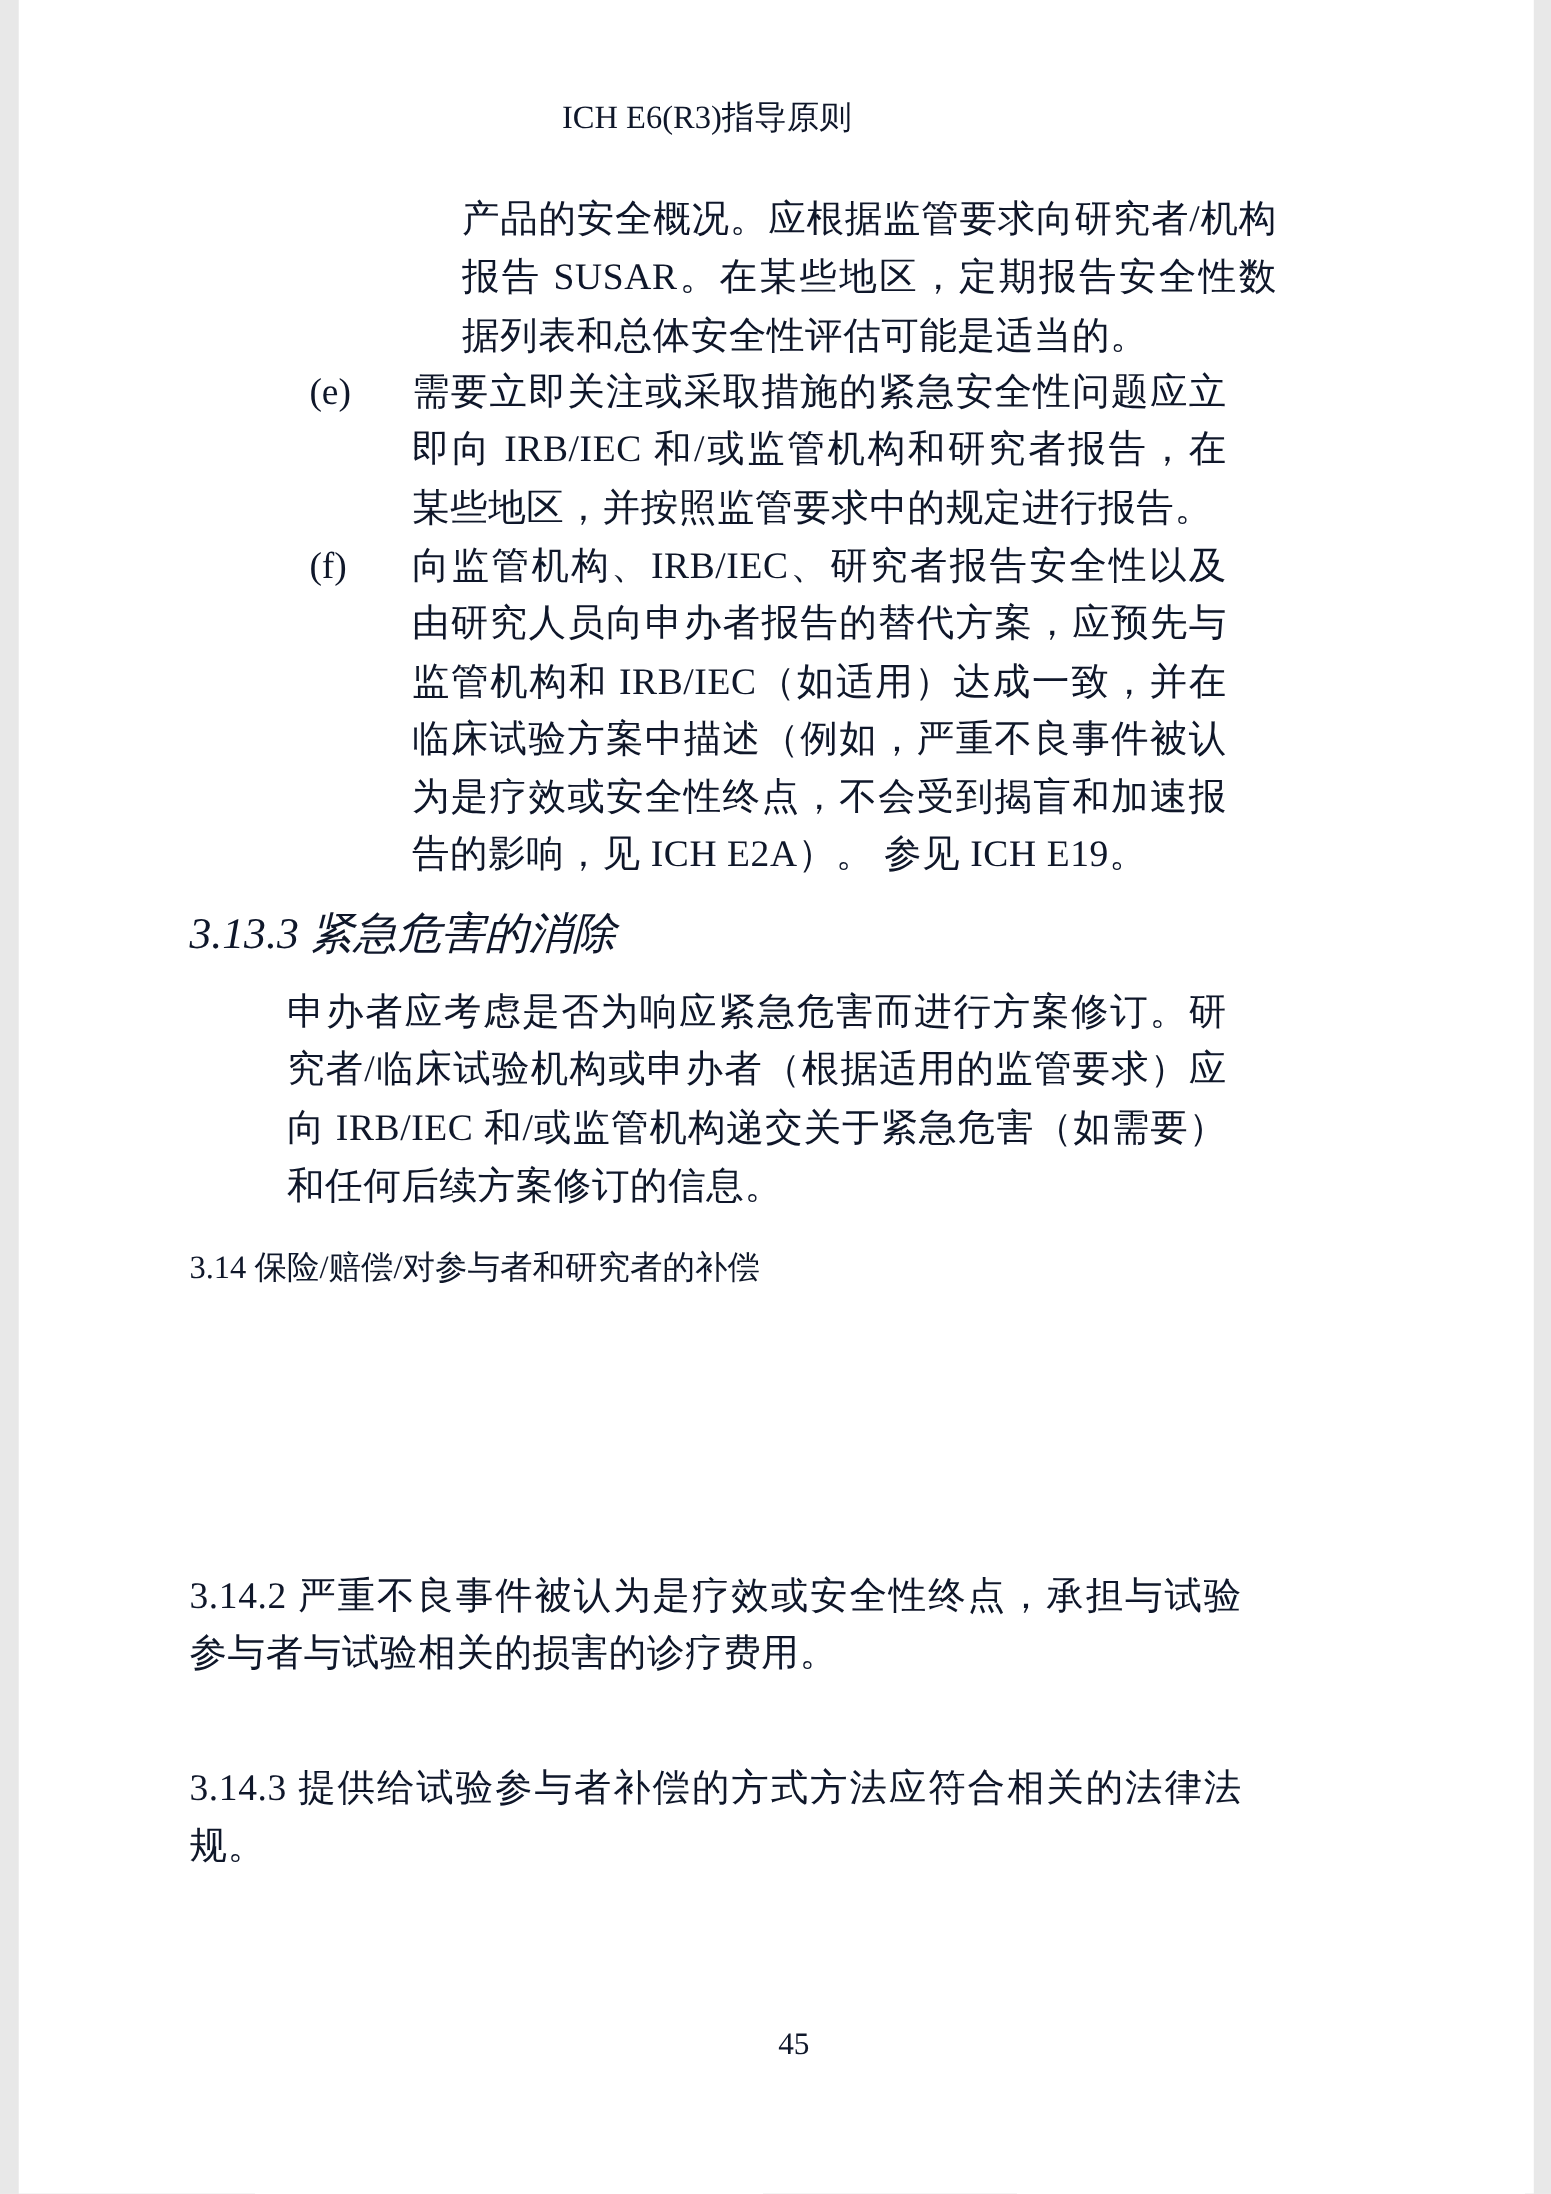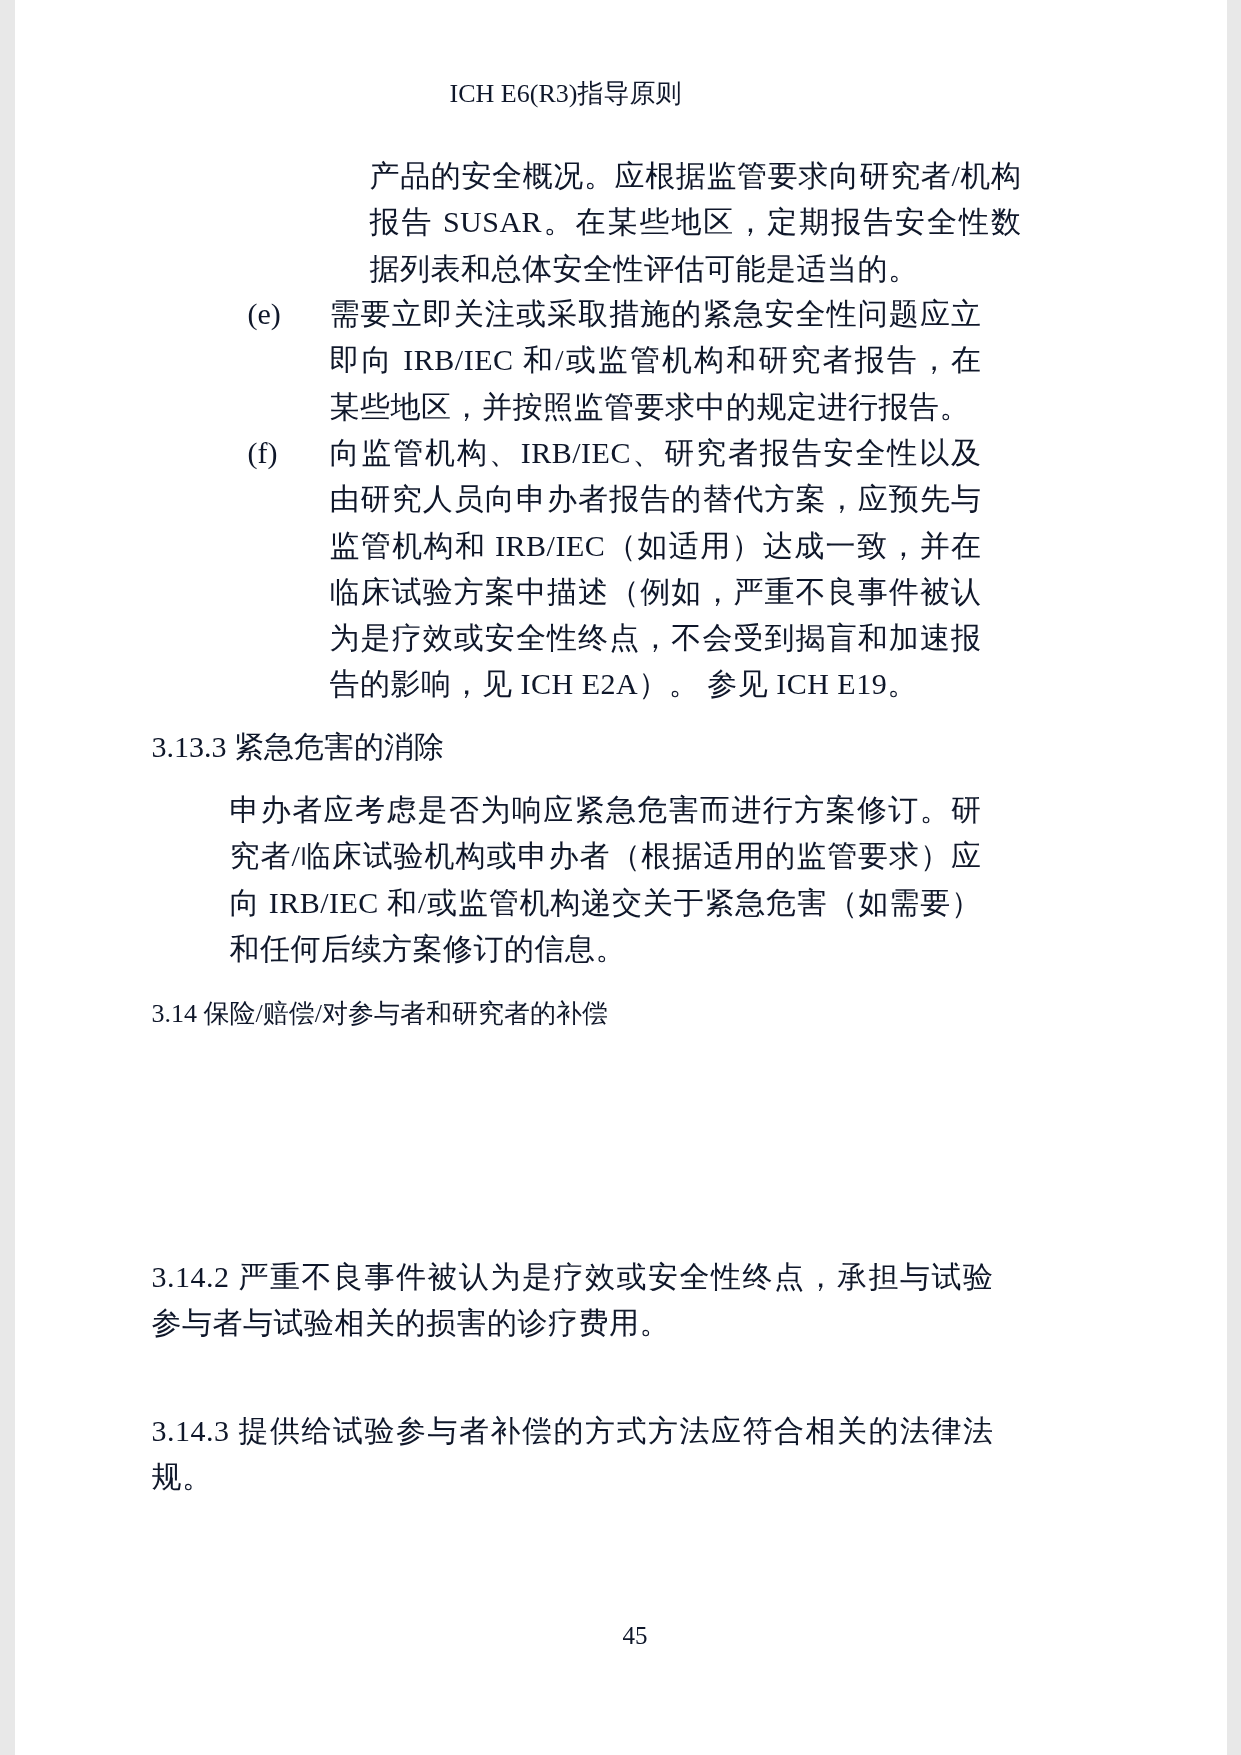--- a/index.html
+++ b/index.html
@@ -26,21 +26,21 @@
   .body-text {
     font-size: 30px;
     line-height: 46.3px;
     text-align: justify;
     letter-spacing: 0.5px;
   }
   .cont-para    { position: absolute; top: 153px;  left: 315px; width: 652px; margin-left: 40px; }
   .list-item-e  { position: absolute; top: 291px;  left: 315px; width: 652px; }
   .list-item-f  { position: absolute; top: 430px;  left: 315px; width: 652px; }
   .item-label   { position: absolute; left: -82px; top: 0; text-align: left; letter-spacing: 0; }
-  .heading-3133 { position: absolute; top: 724px;  left: 137px; width: 830px; font-size: 30px; line-height: 46.3px; white-space: nowrap; }
+  .heading-3133 { position: absolute; top: 724px;  left: 137px; width: 830px; font-size: 35px; line-height: 46.3px; white-space: nowrap; font-style: italic; }
   .para-3133    { position: absolute; top: 787px;  left: 215px; width: 752px; }
   .heading-314  { position: absolute; top: 991px;  left: 137px; width: 830px; font-size: 26px; line-height: 46.3px; white-space: nowrap; }
   .para-3141    { position: absolute; top: 1054px; left: 137px; width: 842px; }
   .para-3142    { position: absolute; top: 1254px; left: 137px; width: 842px; }
   .para-3143    { position: absolute; top: 1366px; left: 137px; width: 842px; margin-top: 42px; }
   .page-number  {
     position: absolute;
     top: 1620px;
     left: 0;
     width: 1241px;

